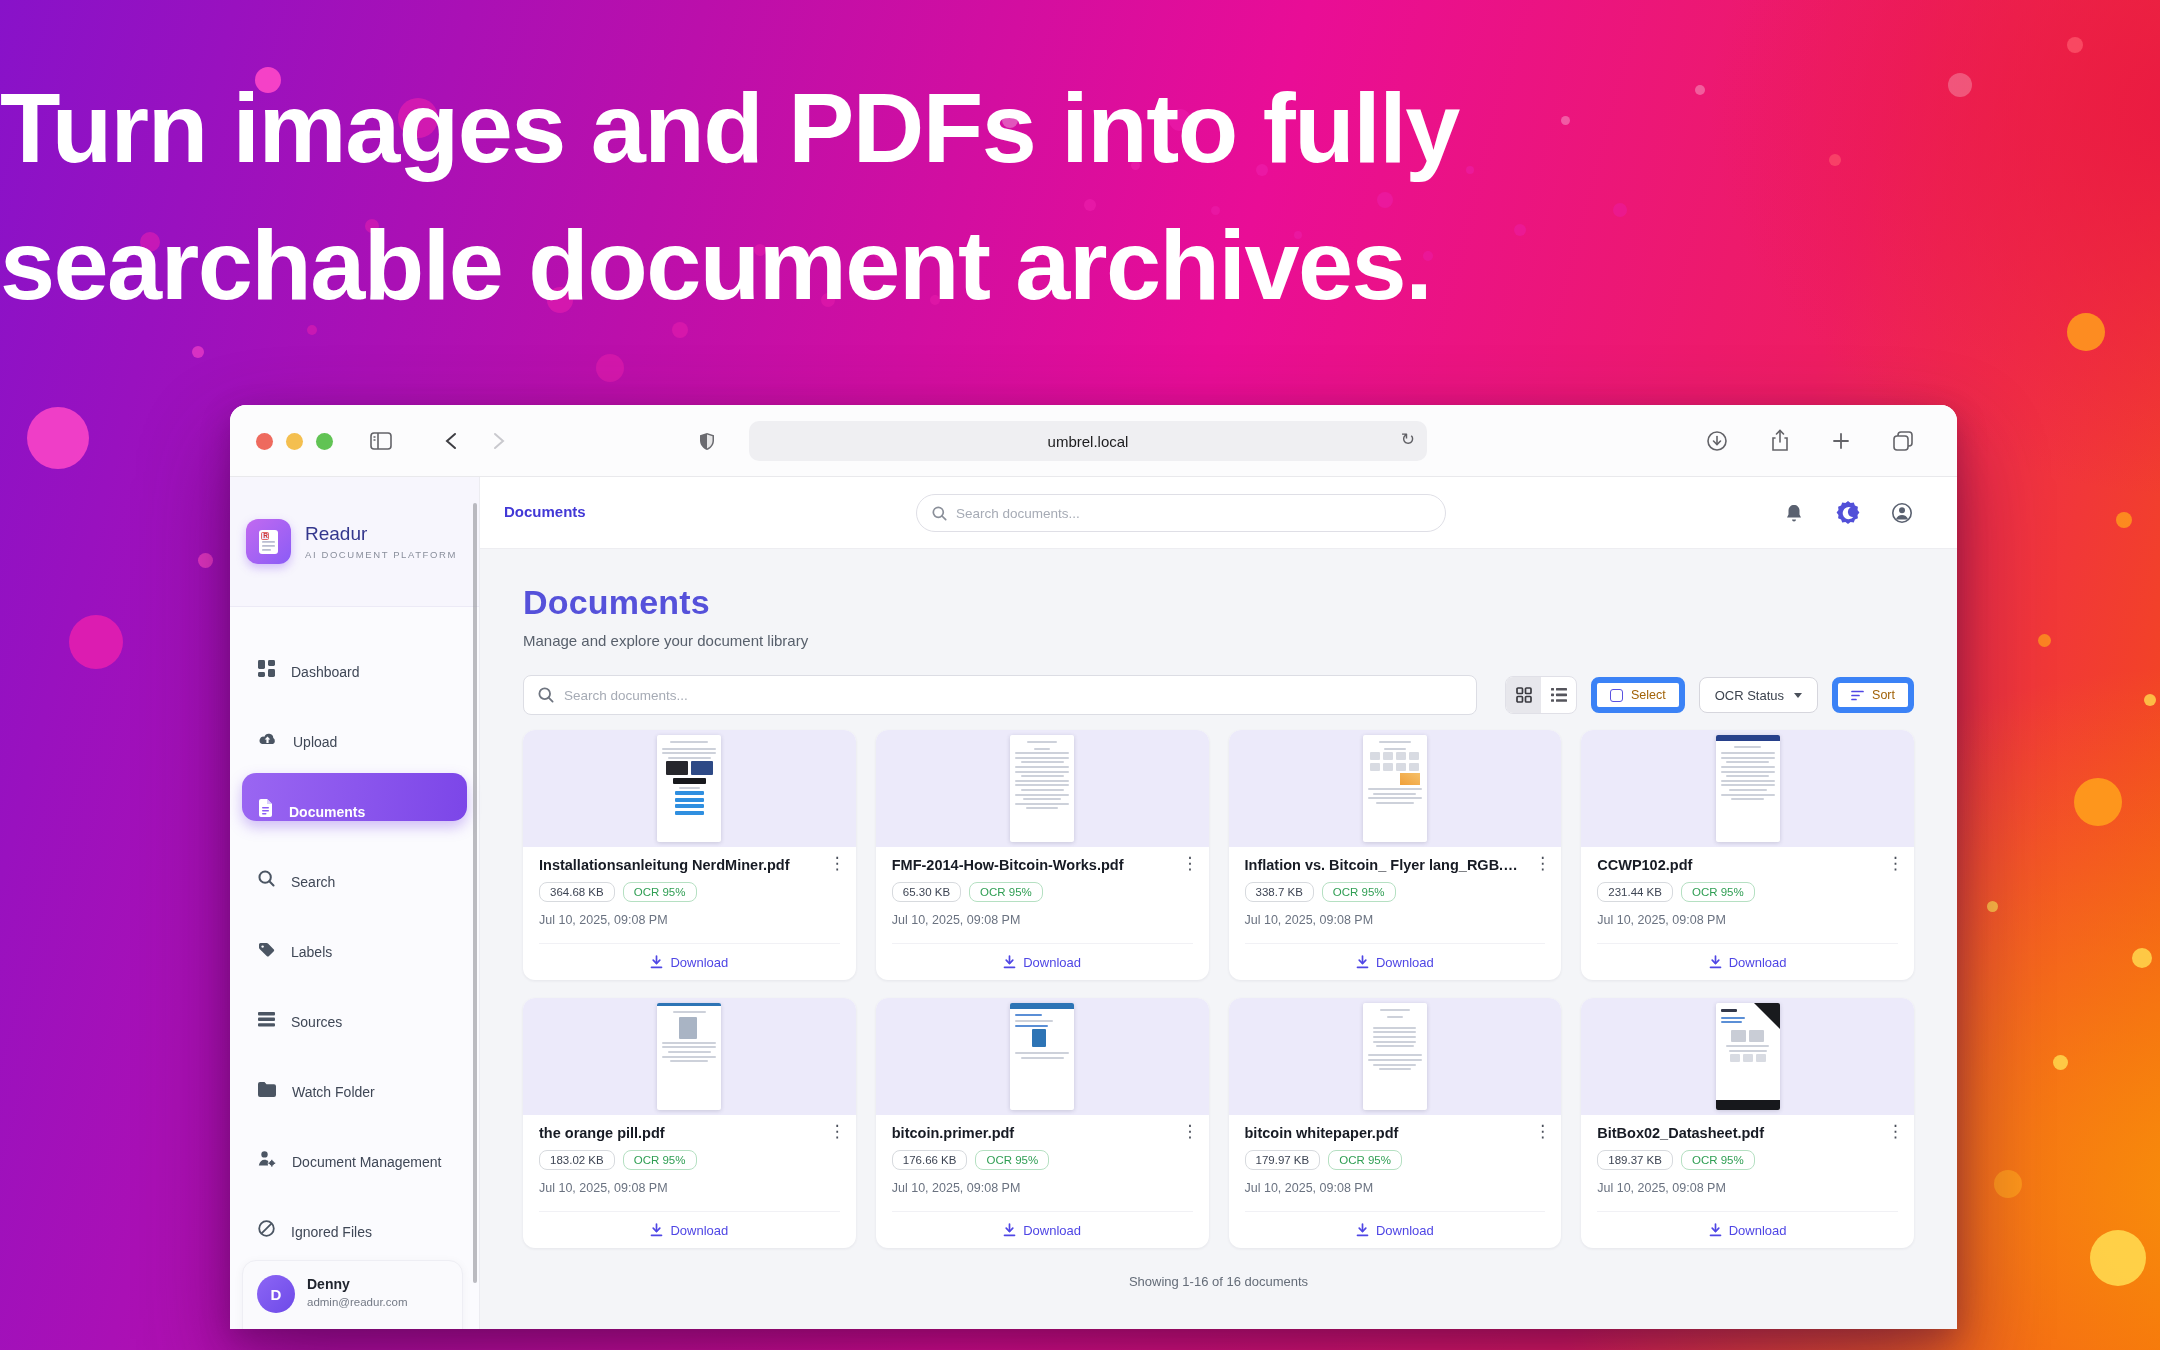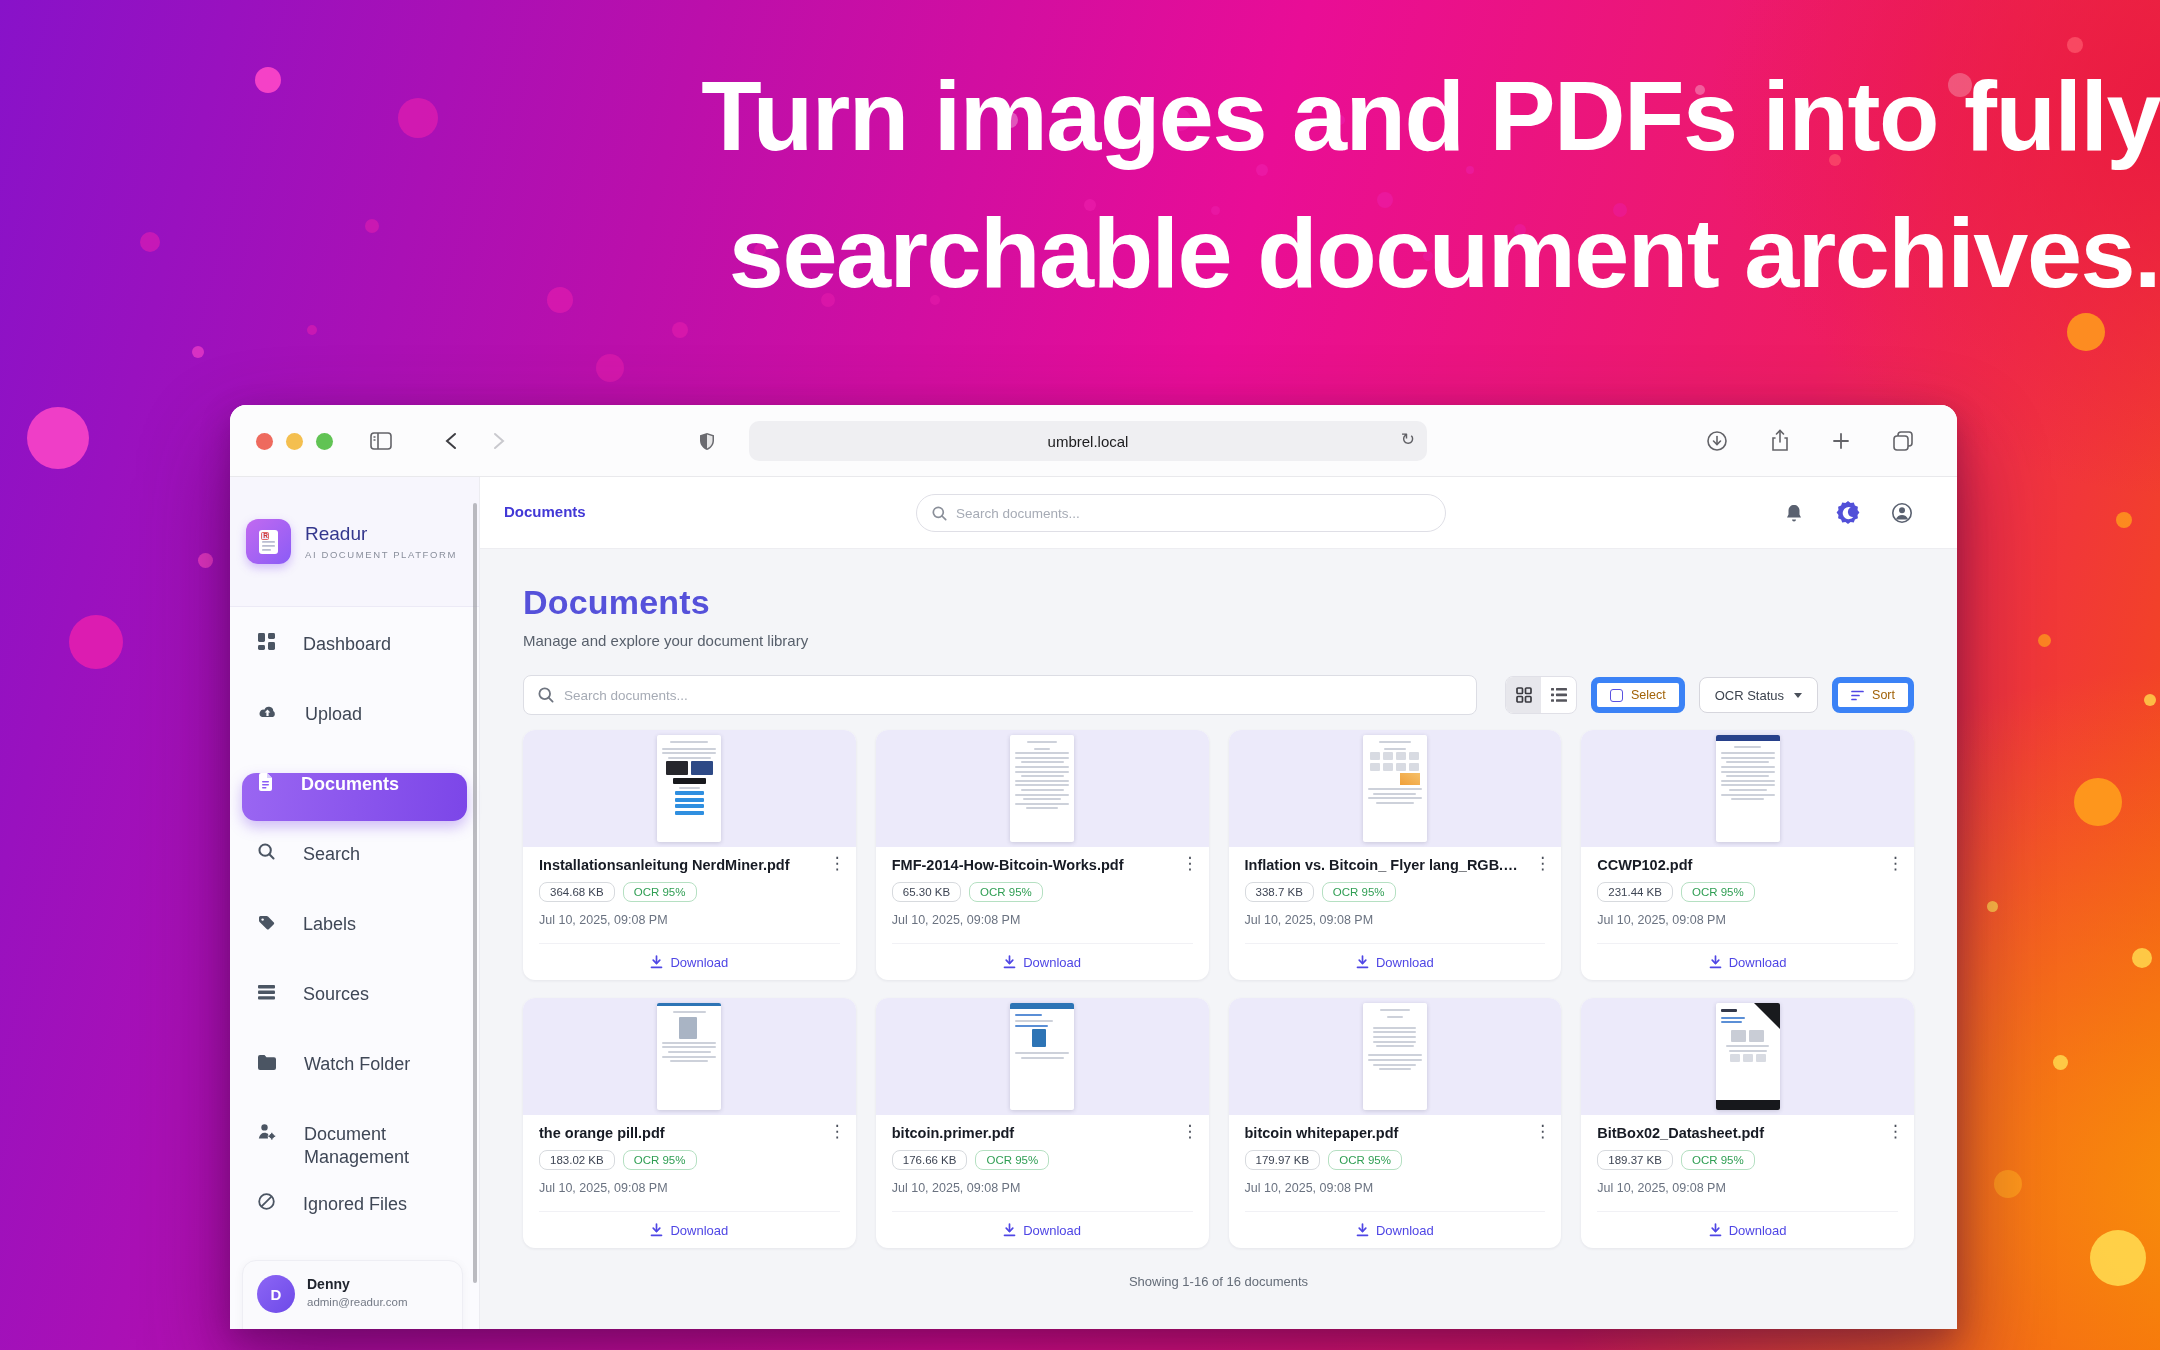--- a/index.html
+++ b/index.html
@@ -5,21 +5,21 @@
   *{margin:0;padding:0;box-sizing:border-box}
   html,body{width:2160px;height:1350px}
   body{font-family:"Liberation Sans",sans-serif;overflow:hidden}
   .stage{position:relative;width:2160px;height:1350px;overflow:hidden;
     background:
       radial-gradient(1250px 950px at 103% 88%, rgba(248,146,10,.95) 0%, rgba(248,146,10,0) 55%),
       radial-gradient(950px 750px at 102% 8%, rgba(233,22,66,.9) 0%, rgba(233,22,66,0) 52%),
       linear-gradient(105deg,#8812c9 0%,#bb0fab 28%,#e90d96 52%,#ee1d62 76%,#f4520e 100%);}
   .dots{position:absolute;inset:0;pointer-events:none}
   .dot{position:absolute;border-radius:50%}
-  .hero{position:absolute;top:48px;left:0;width:100%;text-align:right;color:#fff;
+  .hero{position:absolute;top:60px;left:0;width:100%;text-align:left;color:#fff;
     font-size:99px;font-weight:bold;line-height:1.38;letter-spacing:-1.5px}
   
   .window{position:absolute;left:230px;top:405px;width:1727px;height:924px;background:#fff;
     border-radius:16px 16px 0 0;overflow:hidden;display:flex;flex-direction:column;
     box-shadow:0 40px 90px rgba(60,0,60,.45),0 10px 30px rgba(60,0,60,.3)}
   .toolbar{height:72px;flex:none;background:#fcfcfd;border-bottom:1px solid #e9e9ec;position:relative}
   .light{position:absolute;top:28px;width:17px;height:17px;border-radius:50%}
   .tb-ic{position:absolute;top:20px;width:34px;height:32px;display:flex;align-items:center;justify-content:center;color:#636368}
   .url{position:absolute;left:519px;top:16px;width:678px;height:40px;background:#efeff2;border-radius:10px;
     display:flex;align-items:center;justify-content:center;font-size:15px;color:#1c1c1e}
@@ -27,22 +27,22 @@
   
   .app{flex:1;display:flex;min-height:0}
   .sidebar{width:250px;flex:none;background:#fbfbfe;border-right:1px solid #ececf1;position:relative}
   .sb-scroll{position:absolute;right:2px;top:26px;height:780px;width:4px;background:#98989e;border-radius:2px;opacity:.65}
   .brand{height:130px;background:#f7f6fd;border-bottom:1px solid #eceaf6;display:flex;align-items:center;gap:14px;padding:0 16px}
   .brand-icon{width:45px;height:45px;border-radius:12px;flex:none;background:linear-gradient(135deg,#c26af0,#8b5cf6);
     display:flex;align-items:center;justify-content:center;box-shadow:0 4px 10px rgba(140,80,240,.35)}
   .brand-name{font-size:19px;font-weight:normal;color:#34378d}
   .brand-tag{font-size:9.5px;letter-spacing:1.6px;color:#8a8f9c;margin-top:4px}
   .nav{padding:26px 12px 0;display:flex;flex-direction:column;gap:22px}
-  .nav-item{display:flex;align-items:flex-start;gap:28px;padding:0 16px;height:48px;border-radius:14px;
-    color:#3f4756;font-size:18px;cursor:pointer;line-height:1.25}
+  .nav-item{display:flex;align-items:flex-end;gap:16px;padding:0 16px;height:48px;border-radius:14px;
+    color:#3f4756;font-size:14px;cursor:pointer;line-height:1.25}
   .nav-item svg{flex:none}
   .nav-item.active{background:linear-gradient(95deg,#9a66f2,#7c46e8);color:#fff;font-weight:bold;
     box-shadow:0 6px 14px rgba(124,70,232,.35)}
   .user-card{position:absolute;left:12px;right:16px;top:783px;height:100px;background:#fafafd;
     border:1px solid #eeeef4;border-radius:14px;padding:14px;display:flex;gap:12px;align-items:flex-start;
     box-shadow:0 2px 10px rgba(20,20,60,.05)}
   .avatar{width:38px;height:38px;border-radius:50%;background:linear-gradient(135deg,#8d66f5,#6d4ae8);
     color:#fff;font-weight:bold;font-size:15px;display:flex;align-items:center;justify-content:center;flex:none}
   .user-name{font-size:14px;font-weight:bold;color:#20242e;margin-top:1px}
   .user-email{font-size:11.5px;color:#747a86;margin-top:4px}

